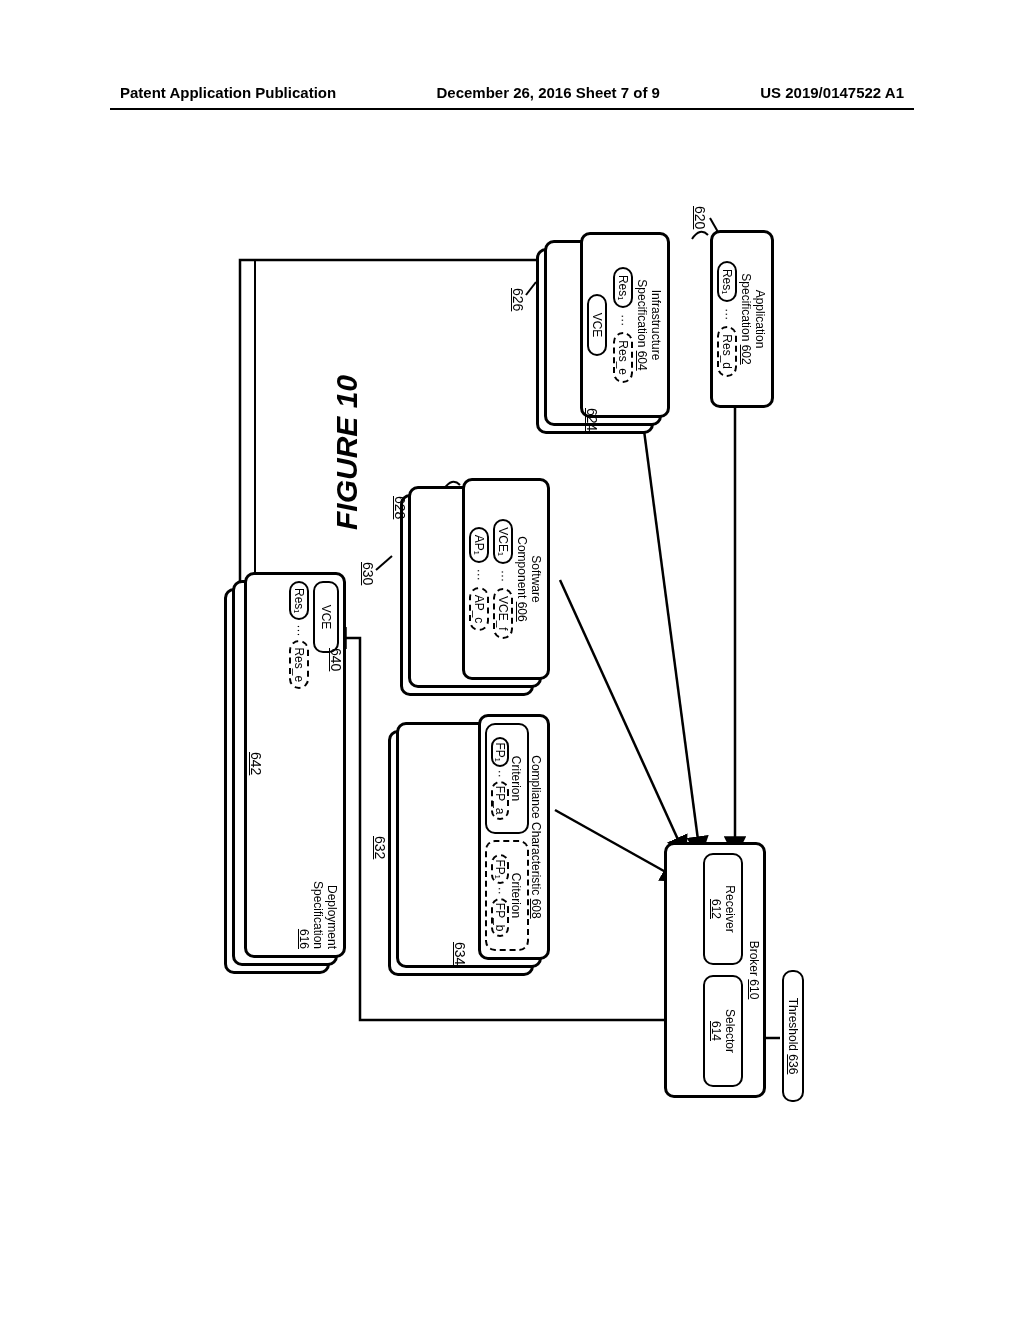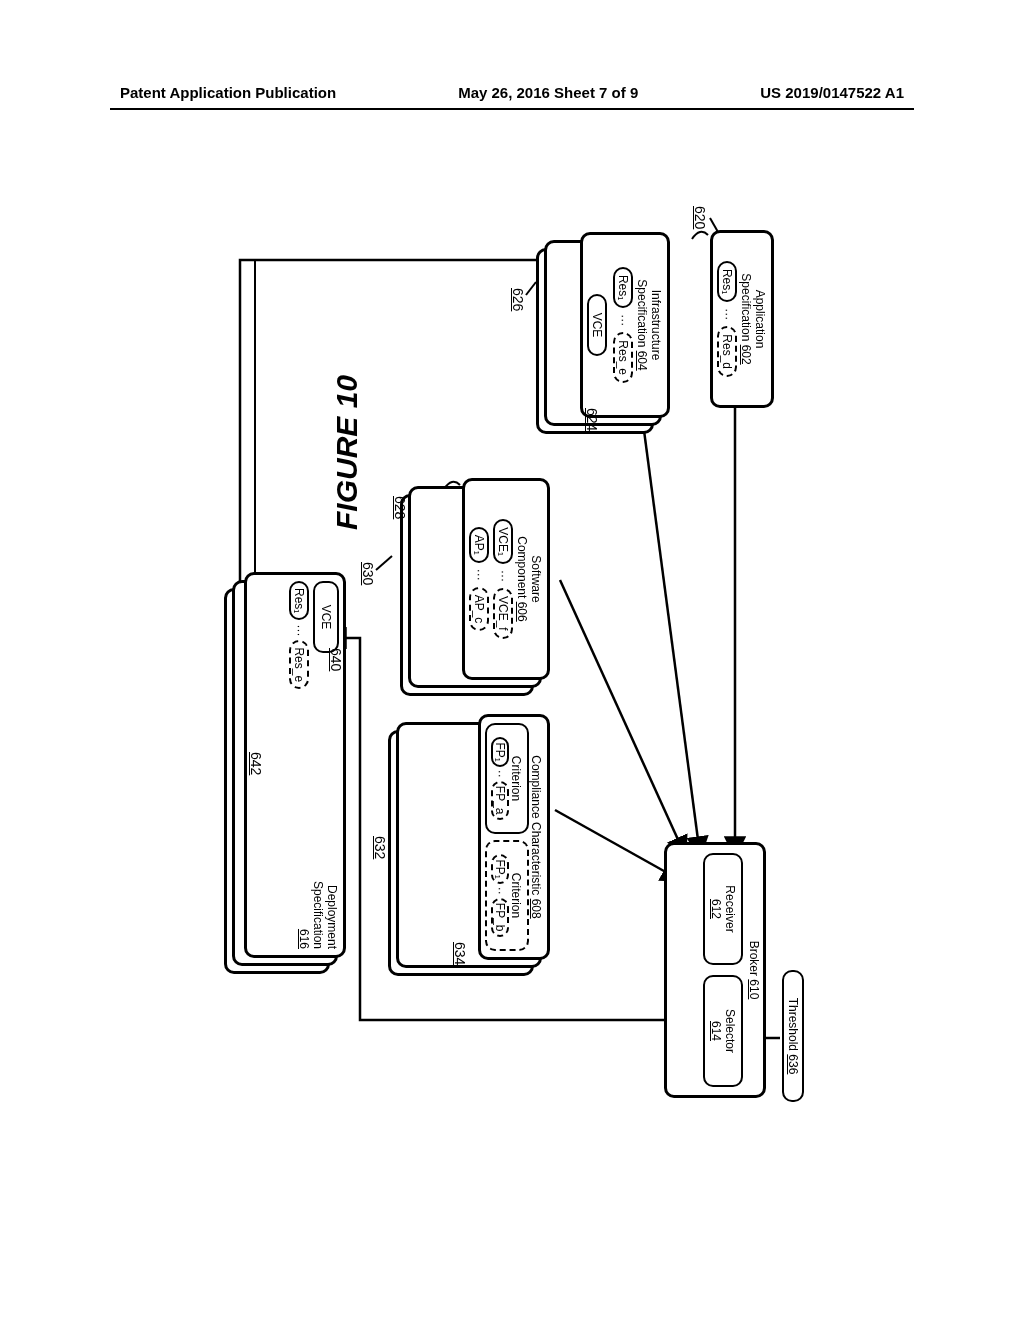--- a/index.html
+++ b/index.html
@@ -96,21 +96,21 @@
     overflow: visible;
   }
 </style>
 </head>
 <body>
 
 <div class="page">
 
   <div class="header">
     <span>Patent Application Publication</span>
-    <span>May 26, 2016  Sheet 7 of 9</span>
+    <span>December 26, 2016  Sheet 7 of 9</span>
     <span>US 2019/0147522 A1</span>
   </div>
   <div class="header-rule"></div>
 
   <div class="figure-label">FIGURE 10</div>
 
   <div class="diagram-rot">
 
     <svg class="arrows">
       <defs>

